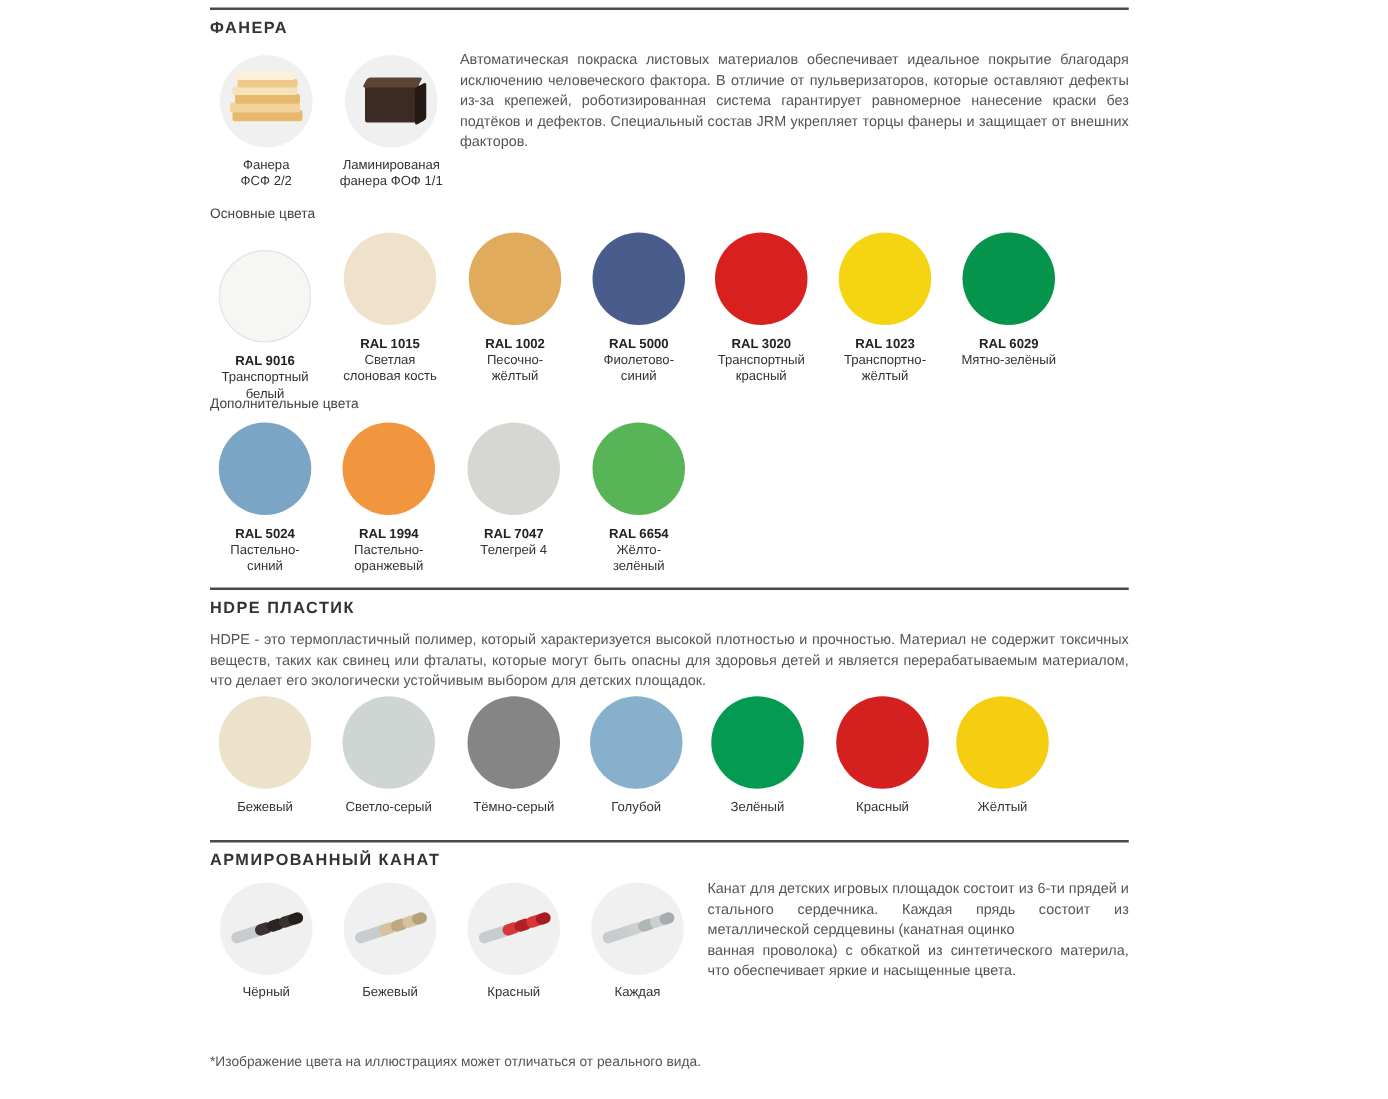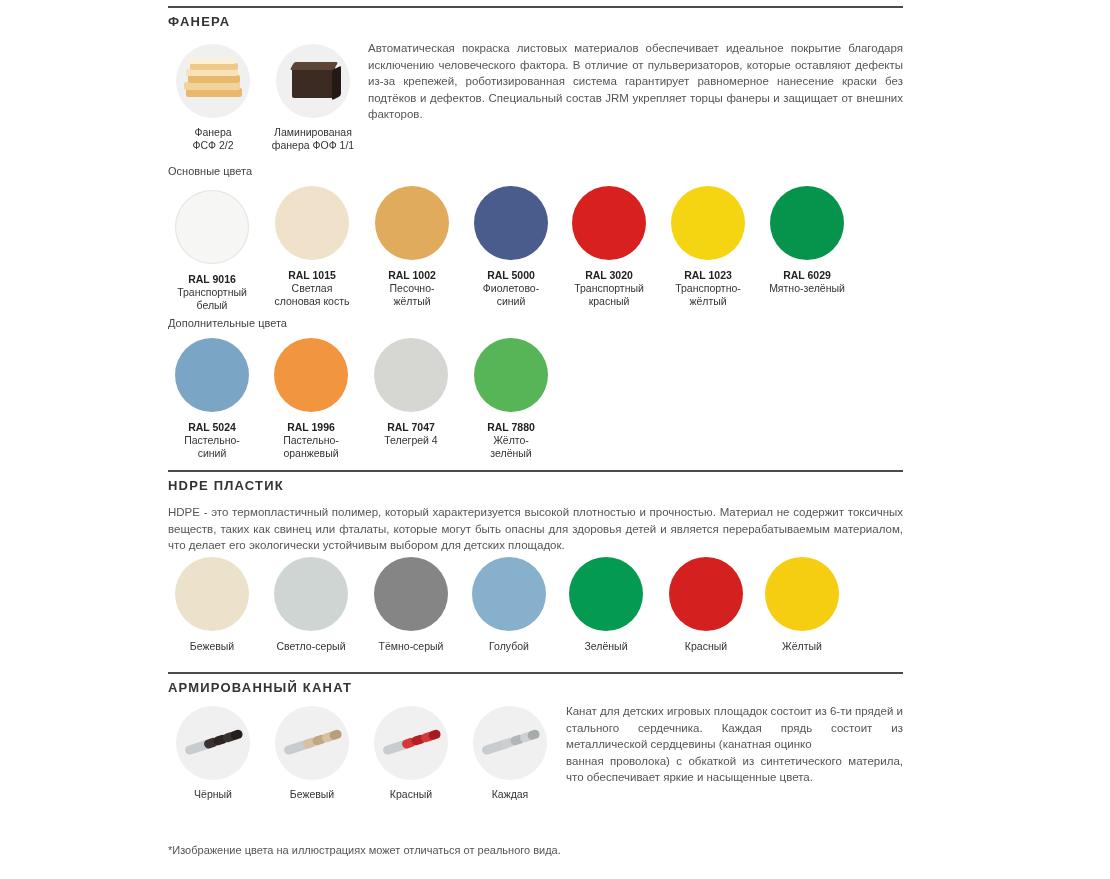--- a/index.html
+++ b/index.html
@@ -178,21 +178,21 @@
       </div>
     </div>
     <div class="thumb-caption" style="white-space:pre-line;">Ламинированая
 фанера ФОФ 1/1</div>
   </div>
 
   <div class="para" style="left:368px; top:40px; width:535px;">Автоматическая покраска листовых материалов обеспечивает идеальное покрытие благодаря исключению человеческого фактора. В отличие от пульверизаторов, которые оставляют дефекты из-за крепежей, роботизированная система гарантирует равномерное нанесение краски без подтёков и дефектов. Специальный состав JRM укрепляет торцы фанеры и защищает от внешних факторов.</div>
 
   <div class="group-label" style="left:168px; top:165px;">Основные цвета</div>
 
-  <div class="swatch" style="left:162px; top:190px;">
+  <div class="swatch" style="left:162px; top:200px;">
     <div class="dot" style="background:#f6f6f4; box-shadow:inset 0 0 0 1px #e4e4e0;"></div>
     <div class="code">RAL 9016</div>
     <div class="name" style="white-space:pre-line;">Транспортный
 белый</div>
   </div>
   <div class="swatch" style="left:262px; top:186px;">
     <div class="dot" style="background:#f0e2ca;"></div>
     <div class="code">RAL 1015</div>
     <div class="name" style="white-space:pre-line;">Светлая
 слоновая кость</div>
@@ -230,32 +230,32 @@
   <div class="group-label" style="left:168px; top:317px;">Дополнительные цвета</div>
 
   <div class="swatch" style="left:162px; top:338px;">
     <div class="dot" style="background:#7ba5c4;"></div>
     <div class="code">RAL 5024</div>
     <div class="name" style="white-space:pre-line;">Пастельно-
 синий</div>
   </div>
   <div class="swatch" style="left:261px; top:338px;">
     <div class="dot" style="background:#f2953f;"></div>
-    <div class="code">RAL 1996</div>
+    <div class="code">RAL 1994</div>
     <div class="name" style="white-space:pre-line;">Пастельно-
 оранжевый</div>
   </div>
   <div class="swatch" style="left:361px; top:338px;">
     <div class="dot" style="background:#d6d6d2;"></div>
     <div class="code">RAL 7047</div>
     <div class="name" style="white-space:pre-line;">Телегрей 4</div>
   </div>
   <div class="swatch" style="left:461px; top:338px;">
     <div class="dot" style="background:#57b558;"></div>
-    <div class="code">RAL 7880</div>
+    <div class="code">RAL 6654</div>
     <div class="name" style="white-space:pre-line;">Жёлто-
 зелёный</div>
   </div>
 
   <div class="section-head" style="top:470px;">
     <div class="title">HDPE ПЛАСТИК</div>
   </div>
 
   <div class="para" style="left:168px; top:504px; width:735px;">HDPE - это термопластичный полимер, который характеризуется высокой плотностью и прочностью. Материал не содержит токсичных веществ, таких как свинец или фталаты, которые могут быть опасны для здоровья детей и является перерабатываемым материалом, что делает его экологически устойчивым выбором для детских площадок.</div>
 

